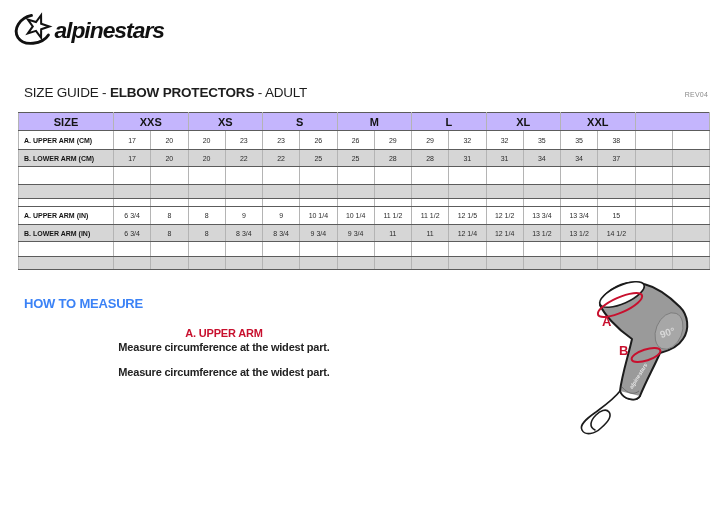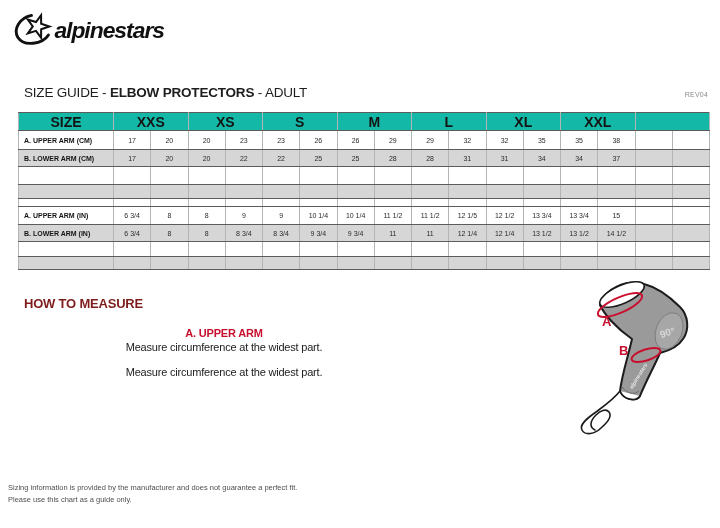--- a/index.html
+++ b/index.html
@@ -15,32 +15,32 @@
   .title{font-size:13.5px;letter-spacing:-0.2px;color:#1d1d1d;white-space:nowrap;}
   .title .bold{font-weight:bold;}
   .rev{font-size:7px;color:#8a8a8a;letter-spacing:0.2px;}
 
   
   .table-wrap{position:absolute;left:18px;top:112px;width:692px;}
   table.size{border-collapse:collapse;table-layout:fixed;width:692px;border:1px solid #565656;}
   table.size th,table.size td{border-left:1px solid #b4b4b4;border-right:1px solid #b4b4b4;
     border-top:1px solid #5c5c5c;border-bottom:1px solid #5c5c5c;
     padding:0;vertical-align:middle;overflow:hidden;white-space:nowrap;}
-  table.size thead th{background:#14b8a6;font-size:14px;font-weight:bold;color:#141414;text-align:center;}
+  table.size thead th{background:#c4b5fd;font-size:11px;font-weight:bold;color:#141414;text-align:center;}
   table.size td.lbl{font-size:7px;font-weight:bold;color:#141414;text-align:left;padding-left:5px;}
   table.size td.val{font-size:7px;color:#2b2b2b;text-align:center;}
   table.size tr.shade-gray td{background:#d6d6d6;}
   table.size tr.shade-white td{background:#ffffff;}
 
   
   .howto{position:absolute;left:24px;top:296px;width:400px;}
-  .howto-heading{font-size:13px;font-weight:bold;color:#7f1d1d;margin:0 0 16px 0;letter-spacing:-0.2px;}
+  .howto-heading{font-size:13px;font-weight:bold;color:#3b82f6;margin:0 0 16px 0;letter-spacing:-0.2px;}
   .measure-item{margin:0 0 13px 0;text-align:center;}
   .measure-label{font-size:11px;font-weight:bold;color:#c8102e;letter-spacing:-0.2px;margin:0 0 2px 0;}
-  .measure-desc{font-size:11px;color:#222222;letter-spacing:-0.2px;margin:0;}
+  .measure-desc{font-size:11px;color:#222222;letter-spacing:-0.2px;margin:0;font-weight:bold;}
 
   
   .diagram{position:absolute;left:556px;top:279px;width:160px;height:172px;}
 
   
   .footer{position:absolute;left:8px;top:482px;font-size:7.5px;color:#4f4f4f;line-height:1.55;}
 </style>
 </head>
 <body>
 
@@ -313,18 +313,14 @@
              M64,112 C68,121 80,123 84,117" fill="#ffffff" stroke="#1c1c1c" stroke-width="1.6" stroke-linejoin="round" stroke-linecap="round"></path>
 
     <path d="M66,108 C72,115 78,116 83,112" fill="none" stroke="#6f6f6f" stroke-width="1"></path>
 
     <text x="46" y="47" font-size="13" font-weight="bold" fill="#c8102e" font-family="Liberation Sans, sans-serif">A</text>
     <text x="63" y="76" font-size="13" font-weight="bold" fill="#c8102e" font-family="Liberation Sans, sans-serif">B</text>
     <text x="104" y="57" font-size="10" font-weight="bold" fill="#d8d8d8" transform="rotate(-18 112 54)" font-family="Liberation Sans, sans-serif">90°</text>
     <text x="0" y="0" font-size="5.5" font-style="italic" font-weight="bold" fill="#e6e6e6" text-anchor="middle" transform="translate(84,98) rotate(-58)" font-family="Liberation Sans, sans-serif">alpinestars</text>
   </svg>
 
-  <div class="footer">
-    <div>Sizing information is provided by the manufacturer and does not guarantee a perfect fit.</div>
-    <div>Please use this chart as a guide only.</div>
-  </div>
 
 </div>
 
 </body></html>

